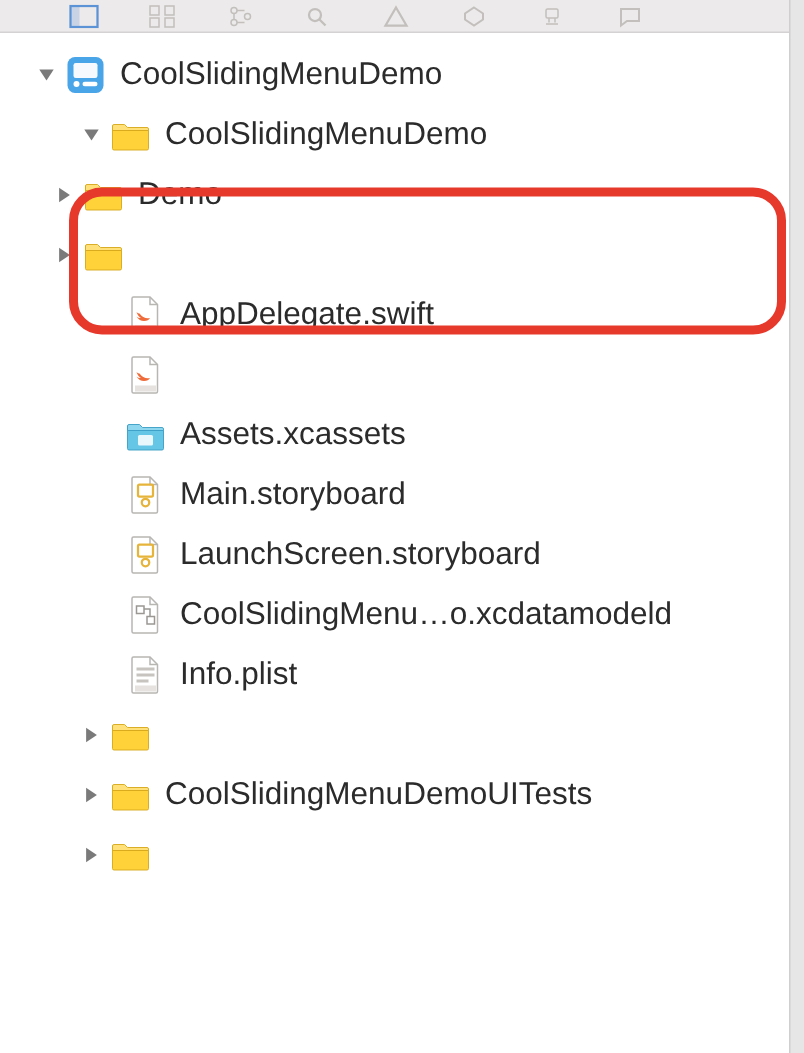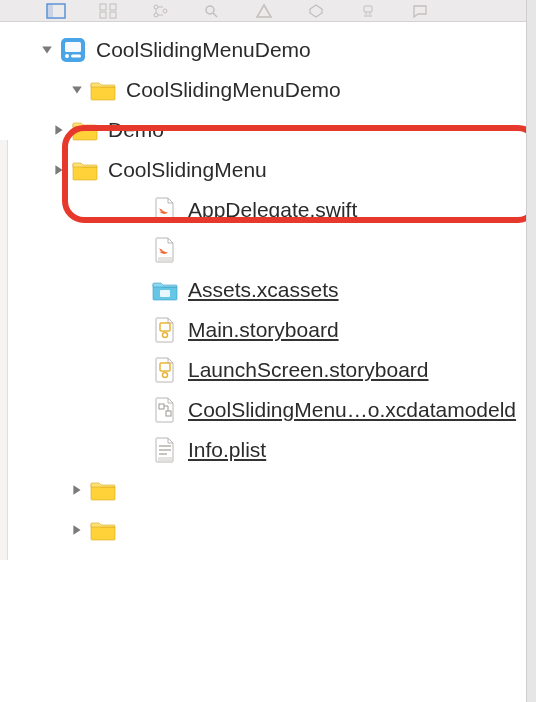--- a/index.html
+++ b/index.html
@@ -23,21 +23,20 @@
   .toolbar .tool {
     width: 24px; height: 16px;
     color: #c2bfbc;
     display: flex; align-items: center; justify-content: center;
   }
   .toolbar .tool.active { color: #5b93d6; }
   .sidebar {
     background: #fff;
     position: relative;
     padding-top: 8px;
-    margin-left: 16px;
   }
   .row {
     display: flex;
     align-items: center;
     height: 40px;
     white-space: nowrap;
   }
   .disclosure {
     width: 14px; height: 14px;
     display: inline-flex; align-items: center; justify-content: center;
@@ -49,21 +48,21 @@
   .icon {
     width: 26px; height: 26px;
     margin-right: 10px;
     display: inline-flex; align-items: center; justify-content: center;
     flex-shrink: 0;
   }
   .label { color: #2b2b2b; }
   .indent-0 { padding-left: 24px; }
   .indent-1 { padding-left: 54px; }
   .indent-2 { padding-left: 36px; }
-  .indent-3 { padding-left: 116px; text-decoration: underline; }
+  .indent-3 { padding-left: 64px; }
   .highlight-box {
     position: absolute;
     border: 6px solid #e7382c;
     border-radius: 22px;
     pointer-events: none;
   }
   .right-edge {
     position: absolute;
     top: 0; right: 0;
     width: 10px; height: 100%;
@@ -236,21 +235,20 @@
     <span class="disclosure">
         <svg width="12" height="12">
           <use href="#tri-right"></use>
         </svg>
       </span>
     <span class="icon">
         <svg width="26" height="22">
           <use href="#folder"></use>
         </svg>
       </span>
-    <span class="label">CoolSlidingMenu</span>
   </div>
 
   <div class="row indent-3">
     <span class="disclosure hidden">
         <svg width="12" height="12"></svg>
       </span>
     <span class="icon">
         <svg width="22" height="26">
           <use href="#swift-file"></use>
         </svg>
@@ -335,20 +333,33 @@
           <use href="#tri-right"></use>
         </svg>
       </span>
     <span class="icon">
         <svg width="26" height="22">
           <use href="#folder"></use>
         </svg>
       </span>
   </div>
 
+  <div class="row indent-1">
+    <span class="disclosure">
+        <svg width="12" height="12">
+          <use href="#tri-right"></use>
+        </svg>
+      </span>
+    <span class="icon">
+        <svg width="26" height="22">
+          <use href="#folder"></use>
+        </svg>
+      </span>
+    <span class="label">CoolSlidingMenuDemoUITests</span>
+  </div>
 
   <div class="row indent-1">
     <span class="disclosure">
         <svg width="12" height="12">
           <use href="#tri-right"></use>
         </svg>
       </span>
     <span class="icon">
         <svg width="26" height="22">
           <use href="#folder"></use>

